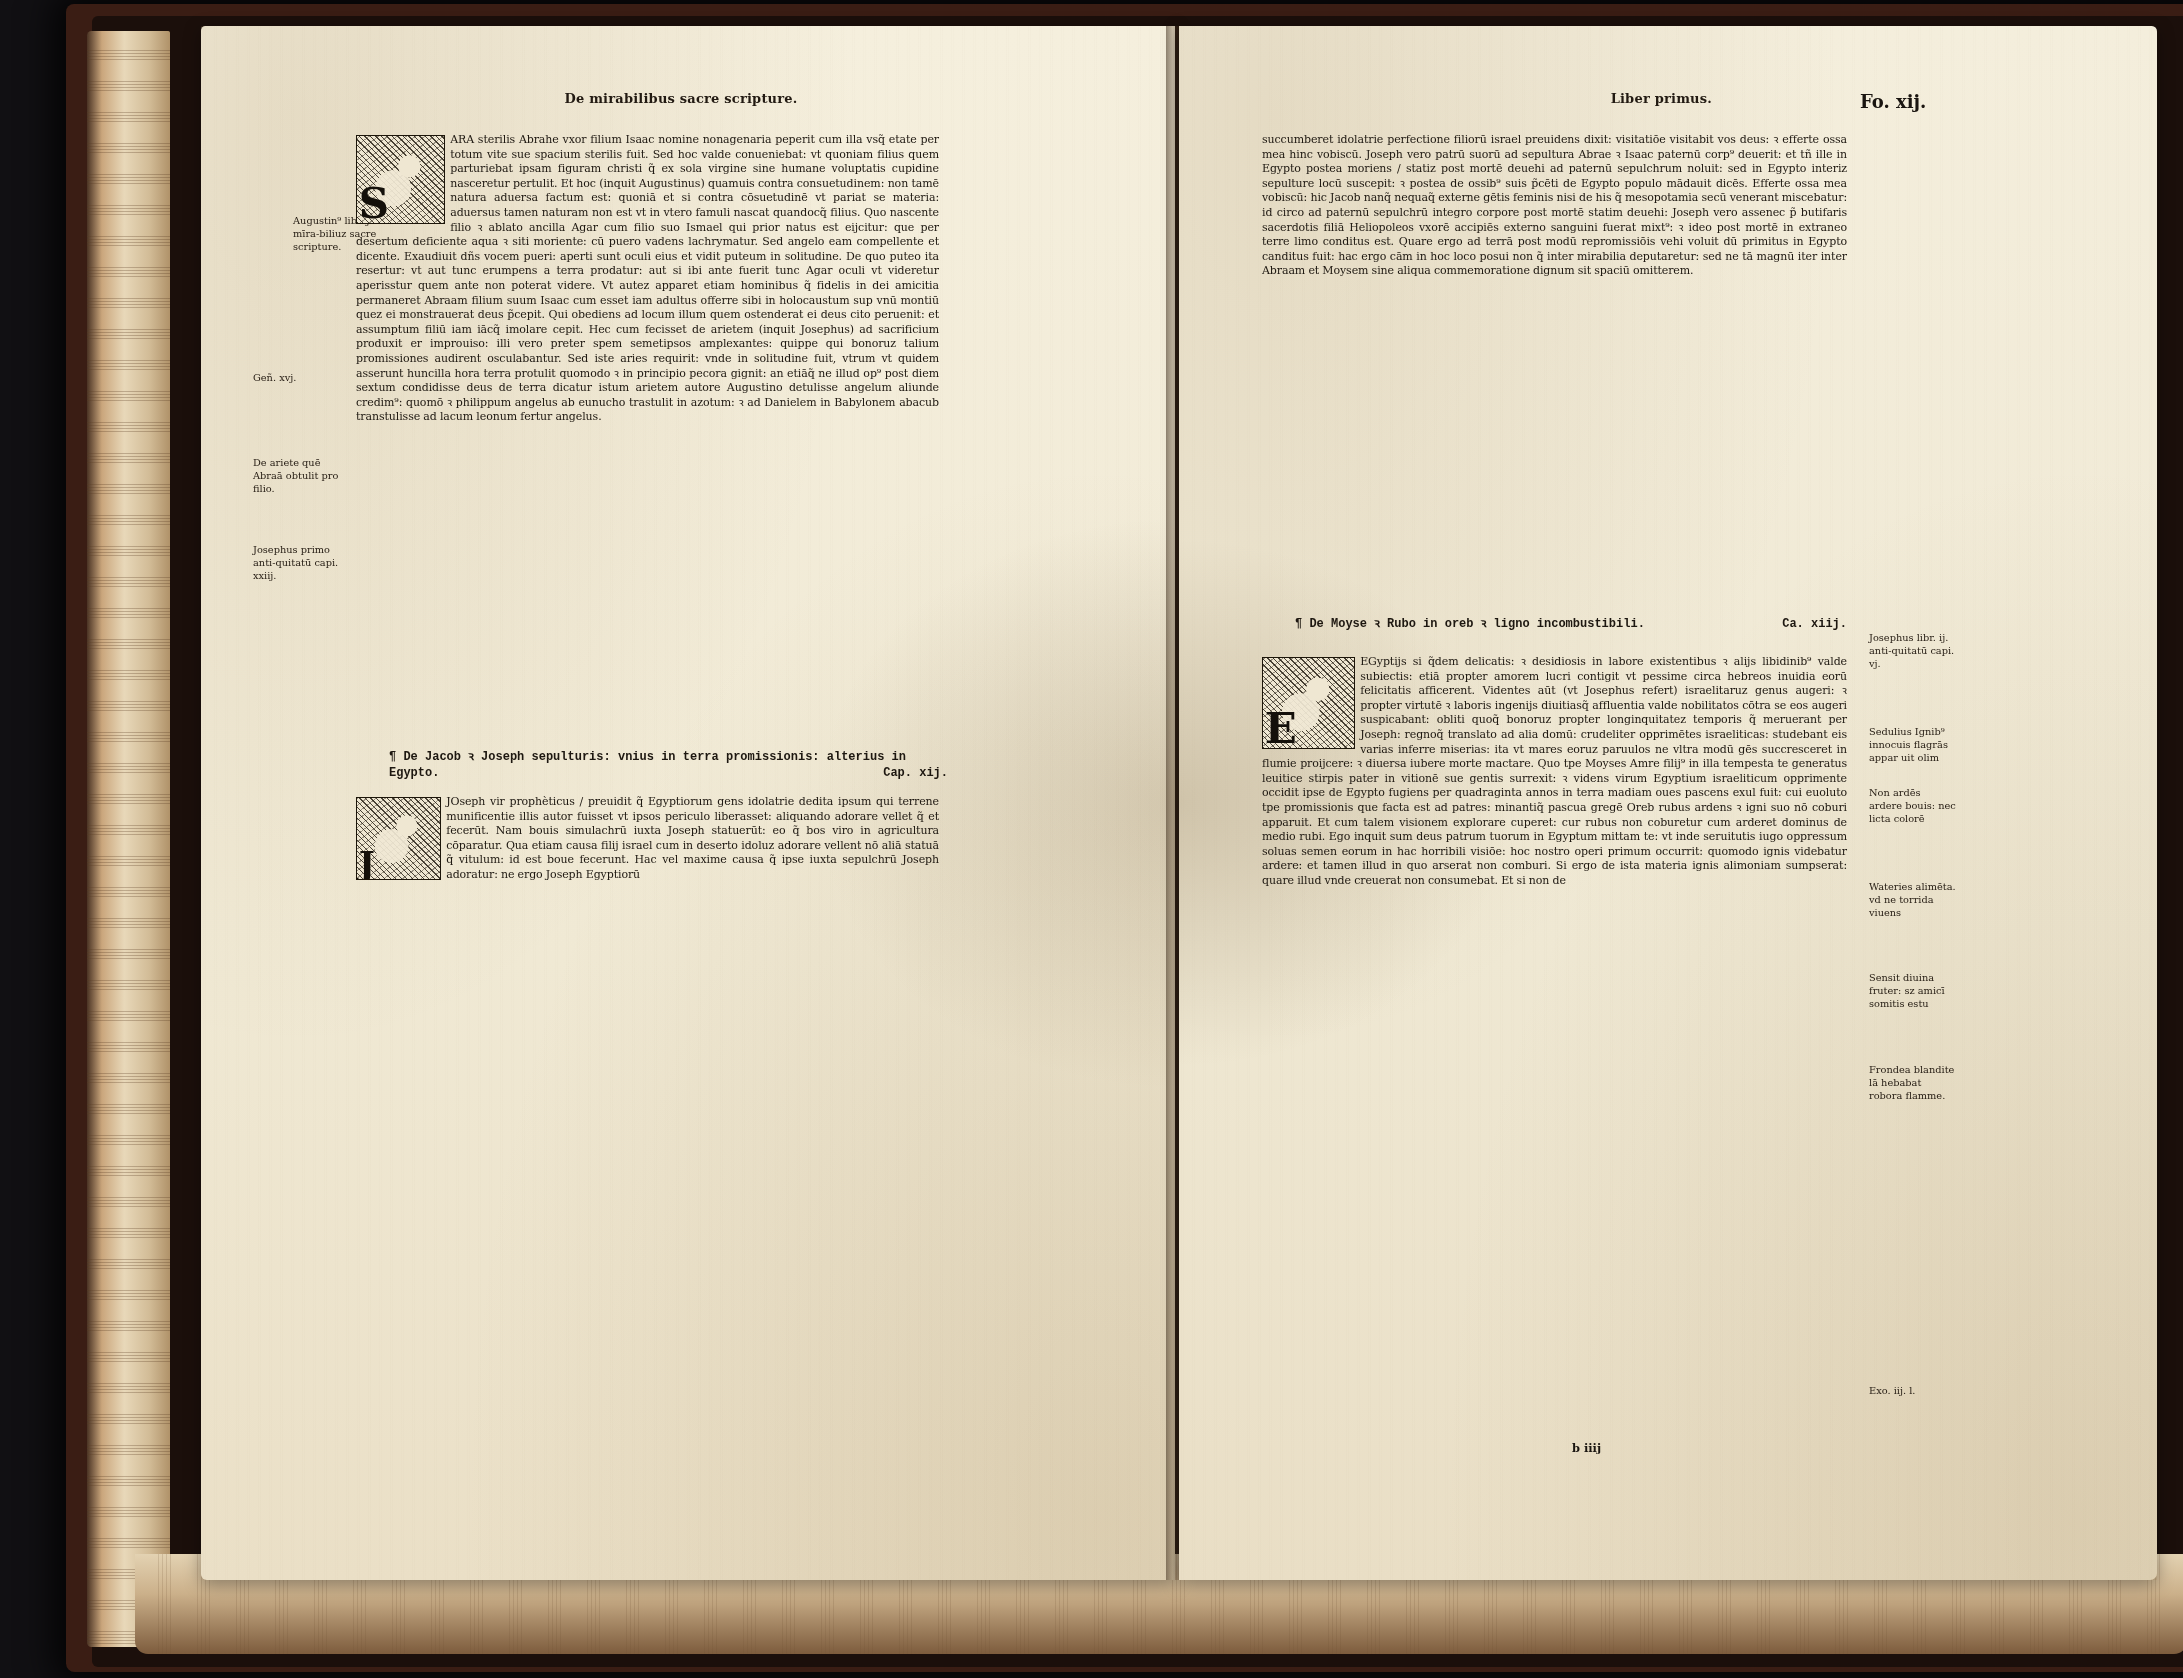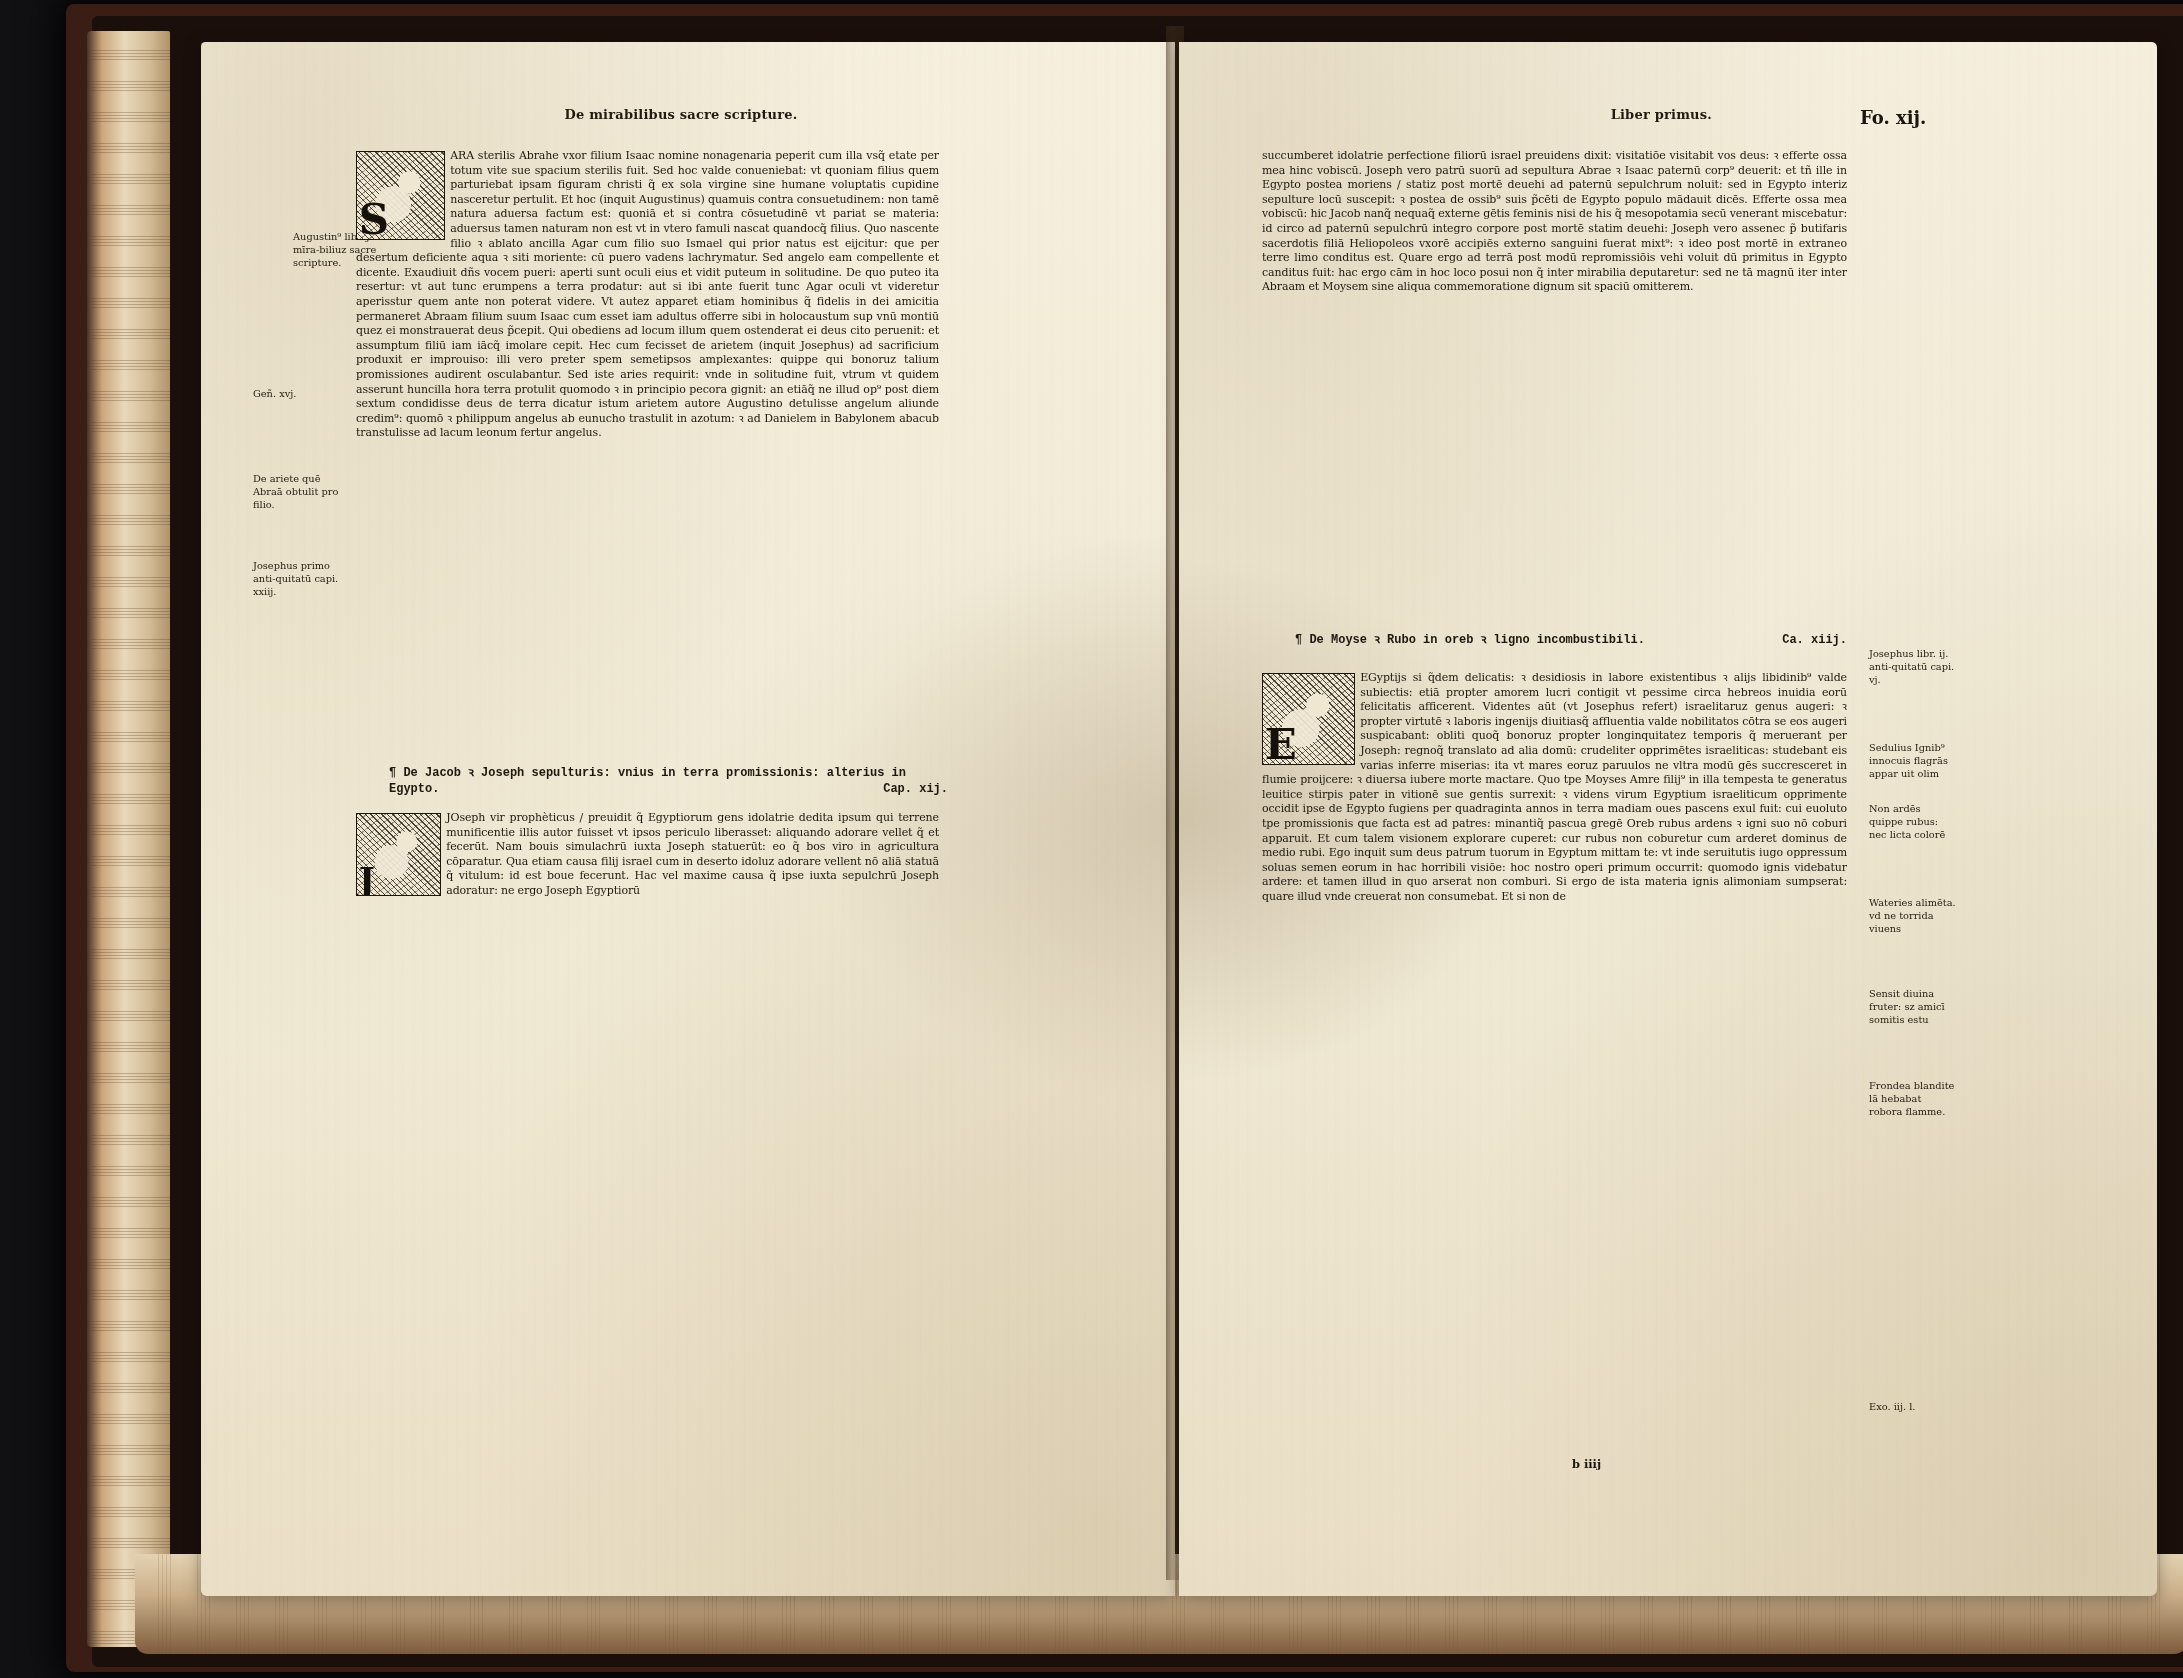--- a/index.html
+++ b/index.html
@@ -86,21 +86,21 @@
   
   .spread {
     position: absolute;
     left: 114px;
     top: 26px;
     width: 2030px;
     height: 1572px;
   }
   .page {
     position: absolute;
-    top: 16px;
+    top: 0;
     height: 1554px;
     background: #f2ecd9;
     box-shadow: 0 4.4px 17.5px rgba(0,0,0,0.35);
   }
   .page.left {
     left: 39px;
     width: 974px;
     border-radius: 4.4px 0 0 6.1px;
     background:
       radial-gradient(ellipse at 100% 50%, rgba(120,96,60,0.22) 0%, rgba(120,96,60,0.0) 26%),
@@ -301,21 +301,21 @@
             <div class="figure"></div>
             <div class="letter">E</div>
           </div>
           <div class="body-text para">EGyptijs si q̃dem delicatis: ꝛ desidiosis in labore existentibus ꝛ alijs libidinib⁹ valde subiectis: etiā propter amorem lucri contigit vt pessime circa hebreos inuidia eorū felicitatis afficerent. Videntes aūt (vt Josephus refert) israelitaruz genus augeri: ꝛ propter virtutē ꝛ laboris ingenijs diuitiasq̃ affluentia valde nobilitatos cōtra se eos augeri suspicabant: obliti quoq̃ bonoruz propter longinquitatez temporis q̃ meruerant per Joseph: regnoq̃ translato ad alia domū: crudeliter opprimētes israeliticas: studebant eis varias inferre miserias: ita vt mares eoruz paruulos ne vltra modū gēs succresceret in flumie proijcere: ꝛ diuersa iubere morte mactare. Quo tpe Moyses Amre filij⁹ in illa tempesta te generatus leuitice stirpis pater in vitionē sue gentis surrexit: ꝛ videns virum Egyptium israeliticum opprimente occidit ipse de Egypto fugiens per quadraginta annos in terra madiam oues pascens exul fuit: cui euoluto tpe promissionis que facta est ad patres: minantiq̃ pascua gregē Oreb rubus ardens ꝛ igni suo nō coburi apparuit. Et cum talem visionem explorare cuperet: cur rubus non coburetur cum arderet dominus de medio rubi. Ego inquit sum deus patrum tuorum in Egyptum mittam te: vt inde seruitutis iugo oppressum soluas semen eorum in hac horribili visiōe: hoc nostro operi primum occurrit: quomodo ignis videbatur ardere: et tamen illud in quo arserat non comburi. Si ergo de ista materia ignis alimoniam sumpserat: quare illud vnde creuerat non consumebat. Et si non de</div>
         </div>
 
         <div class="col signature" style="left:393px; top:1415px; width:131px; text-align:left;">b iiij</div>
 
         <div class="side-col" style="left:690px; top:605px; width:87px;">Josephus libr. ij. anti-quitatū capi. vj.</div>
         <div class="side-col" style="left:690px; top:679px; width:87px;margin-top:20px;">Sedulius Ignib⁹ innocuis flagrās appar uit olim</div>
-        <div class="side-col" style="left:690px; top:760px; width:87px;">Non ardēs quippe rubus: nec licta colorē</div>
+        <div class="side-col" style="left:690px; top:760px; width:87px;">Non ardēs ardere bouis: nec licta colorē</div>
         <div class="side-col" style="left:690px; top:854px; width:87px;">Wateries alimēta. vd ne torrida viuens</div>
         <div class="side-col" style="left:690px; top:945px; width:87px;">Sensit diuina fruter: sz amicī somitis estu</div>
         <div class="side-col" style="left:690px; top:1037px; width:87px;">Frondea blandite lā hebabat robora flamme.</div>
         <div class="side-col" style="left:690px; top:1358px; width:87px;">Exo. iij. l.</div>
       </div>
 
     </div>
   </div>
 </div>
 

